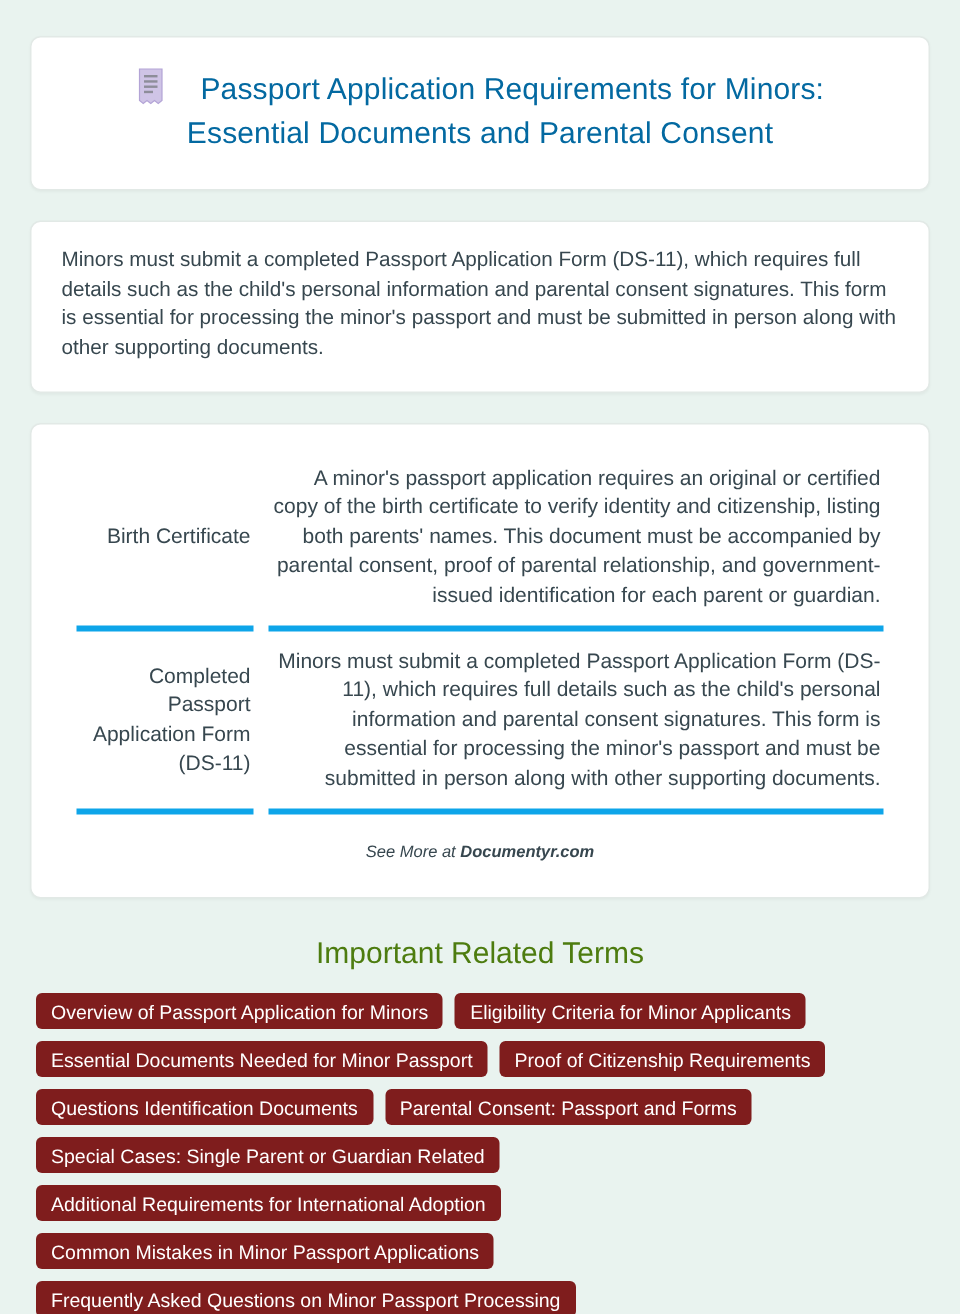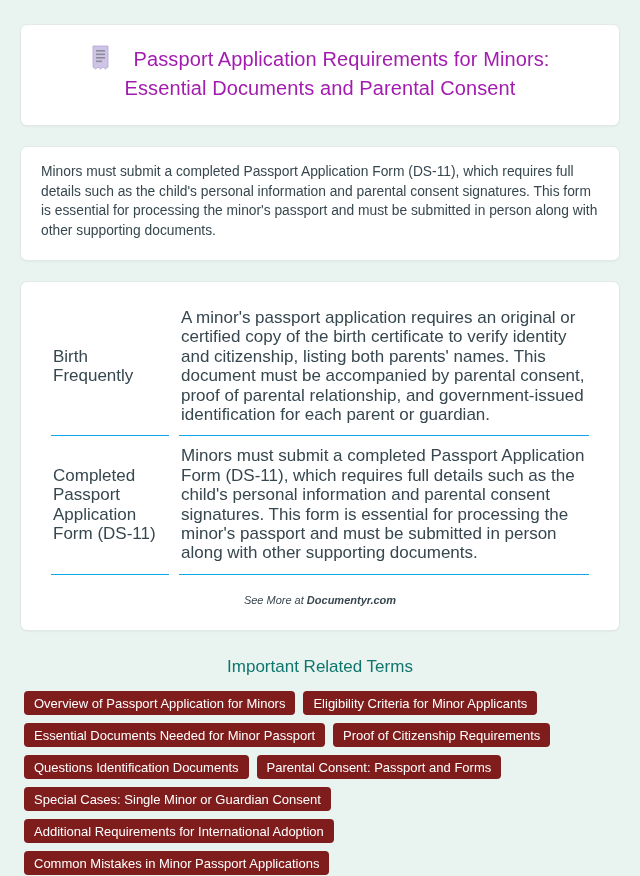--- a/index.html
+++ b/index.html
@@ -16,59 +16,60 @@
     border: 1px solid #e2e9e6;
     border-radius: 7px;
     margin: 0 20px 20px 20px;
     box-shadow: 0 1px 2px rgba(0,0,0,0.04);
   }
   .header-card { padding: 20px 28px 22px 28px; text-align: center; }
   .page-title {
     font-size: 20px;
     font-weight: 500;
     line-height: 29px;
-    color: #a21caf;
+    color: #0369a1;
     letter-spacing: 0.1px;
   }
   .title-icon {
     display: inline-block;
     width: 19px; height: 25px;
     margin-right: 24px;
     vertical-align: -4px;
   }
   .intro-card { padding: 15px 20px 20px 20px; }
   .intro-text { font-size: 13.8px; line-height: 19.5px; }
 
   .table-card { padding: 16px 20px 14px 20px; }
   table.terms {
     width: 100%;
     border-collapse: separate;
     border-spacing: 10px 0;
   }
   table.terms td {
-    border-bottom: 1px solid #0ea5e9;
+    border-bottom: 4px solid #0ea5e9;
     vertical-align: middle;
     padding: 10px 2px 11px 2px;
-    font-size: 17px;
+    font-size: 14px;
     line-height: 19.4px;
+    text-align: right;
   }
   td.term-cell { width: 118px; }
   .see-more {
     text-align: center;
     font-style: italic;
     font-size: 11px;
     margin: 19px 0 10px 0;
   }
   .see-more b { font-weight: 700; }
 
   .related-heading {
     text-align: center;
-    font-size: 17px;
+    font-size: 20px;
     font-weight: 400;
-    color: #0f766e;
+    color: #4d7c0f;
     margin: 26px 0 14px 0;
   }
   .tags { margin: 0 24px; }
   .tag {
     display: inline-block;
     background: #7f1d1d;
     color: #ffffff;
     font-size: 13px;
     line-height: 15px;
     padding: 5px 10px 4px 10px;
@@ -94,36 +95,36 @@
   </div>
 
   <div class="card intro-card">
     <p class="intro-text">Minors must submit a completed Passport Application Form (DS-11), which requires full details such as the child's personal information and parental consent signatures. This form is essential for processing the minor's passport and must be submitted in person along with other supporting documents.</p>
   </div>
 
   <div class="card table-card">
     <table class="terms">
       <tbody>
         <tr>
-          <td class="term-cell">Birth Frequently</td>
+          <td class="term-cell">Birth Certificate</td>
           <td class="desc-cell">A minor's passport application requires an original or certified copy of the birth certificate to verify identity and citizenship, listing both parents' names. This document must be accompanied by parental consent, proof of parental relationship, and government-issued identification for each parent or guardian.</td>
         </tr>
         <tr>
           <td class="term-cell">Completed Passport Application Form (DS-11)</td>
           <td class="desc-cell">Minors must submit a completed Passport Application Form (DS-11), which requires full details such as the child's personal information and parental consent signatures. This form is essential for processing the minor's passport and must be submitted in person along with other supporting documents.</td>
         </tr>
       </tbody>
     </table>
     <p class="see-more"><span>See More at </span><b>Documentyr.com</b></p>
   </div>
 
   <h2 class="related-heading">Important Related Terms</h2>
 
   <div class="tags">
     <span class="tag">Overview of Passport Application for Minors</span><span class="tag">Eligibility Criteria for Minor Applicants</span><br>
     <span class="tag">Essential Documents Needed for Minor Passport</span><span class="tag">Proof of Citizenship Requirements</span><br>
     <span class="tag">Questions Identification Documents</span><span class="tag">Parental Consent: Passport and Forms</span><br>
-    <span class="tag">Special Cases: Single Minor or Guardian Consent</span><span class="tag">Additional Requirements for International Adoption</span><br>
+    <span class="tag">Special Cases: Single Parent or Guardian Related</span><span class="tag">Additional Requirements for International Adoption</span><br>
     <span class="tag">Common Mistakes in Minor Passport Applications</span><br>
     <span class="tag">Frequently Asked Questions on Minor Passport Processing</span>
   </div>
 
 </div>
 
 </body></html>

